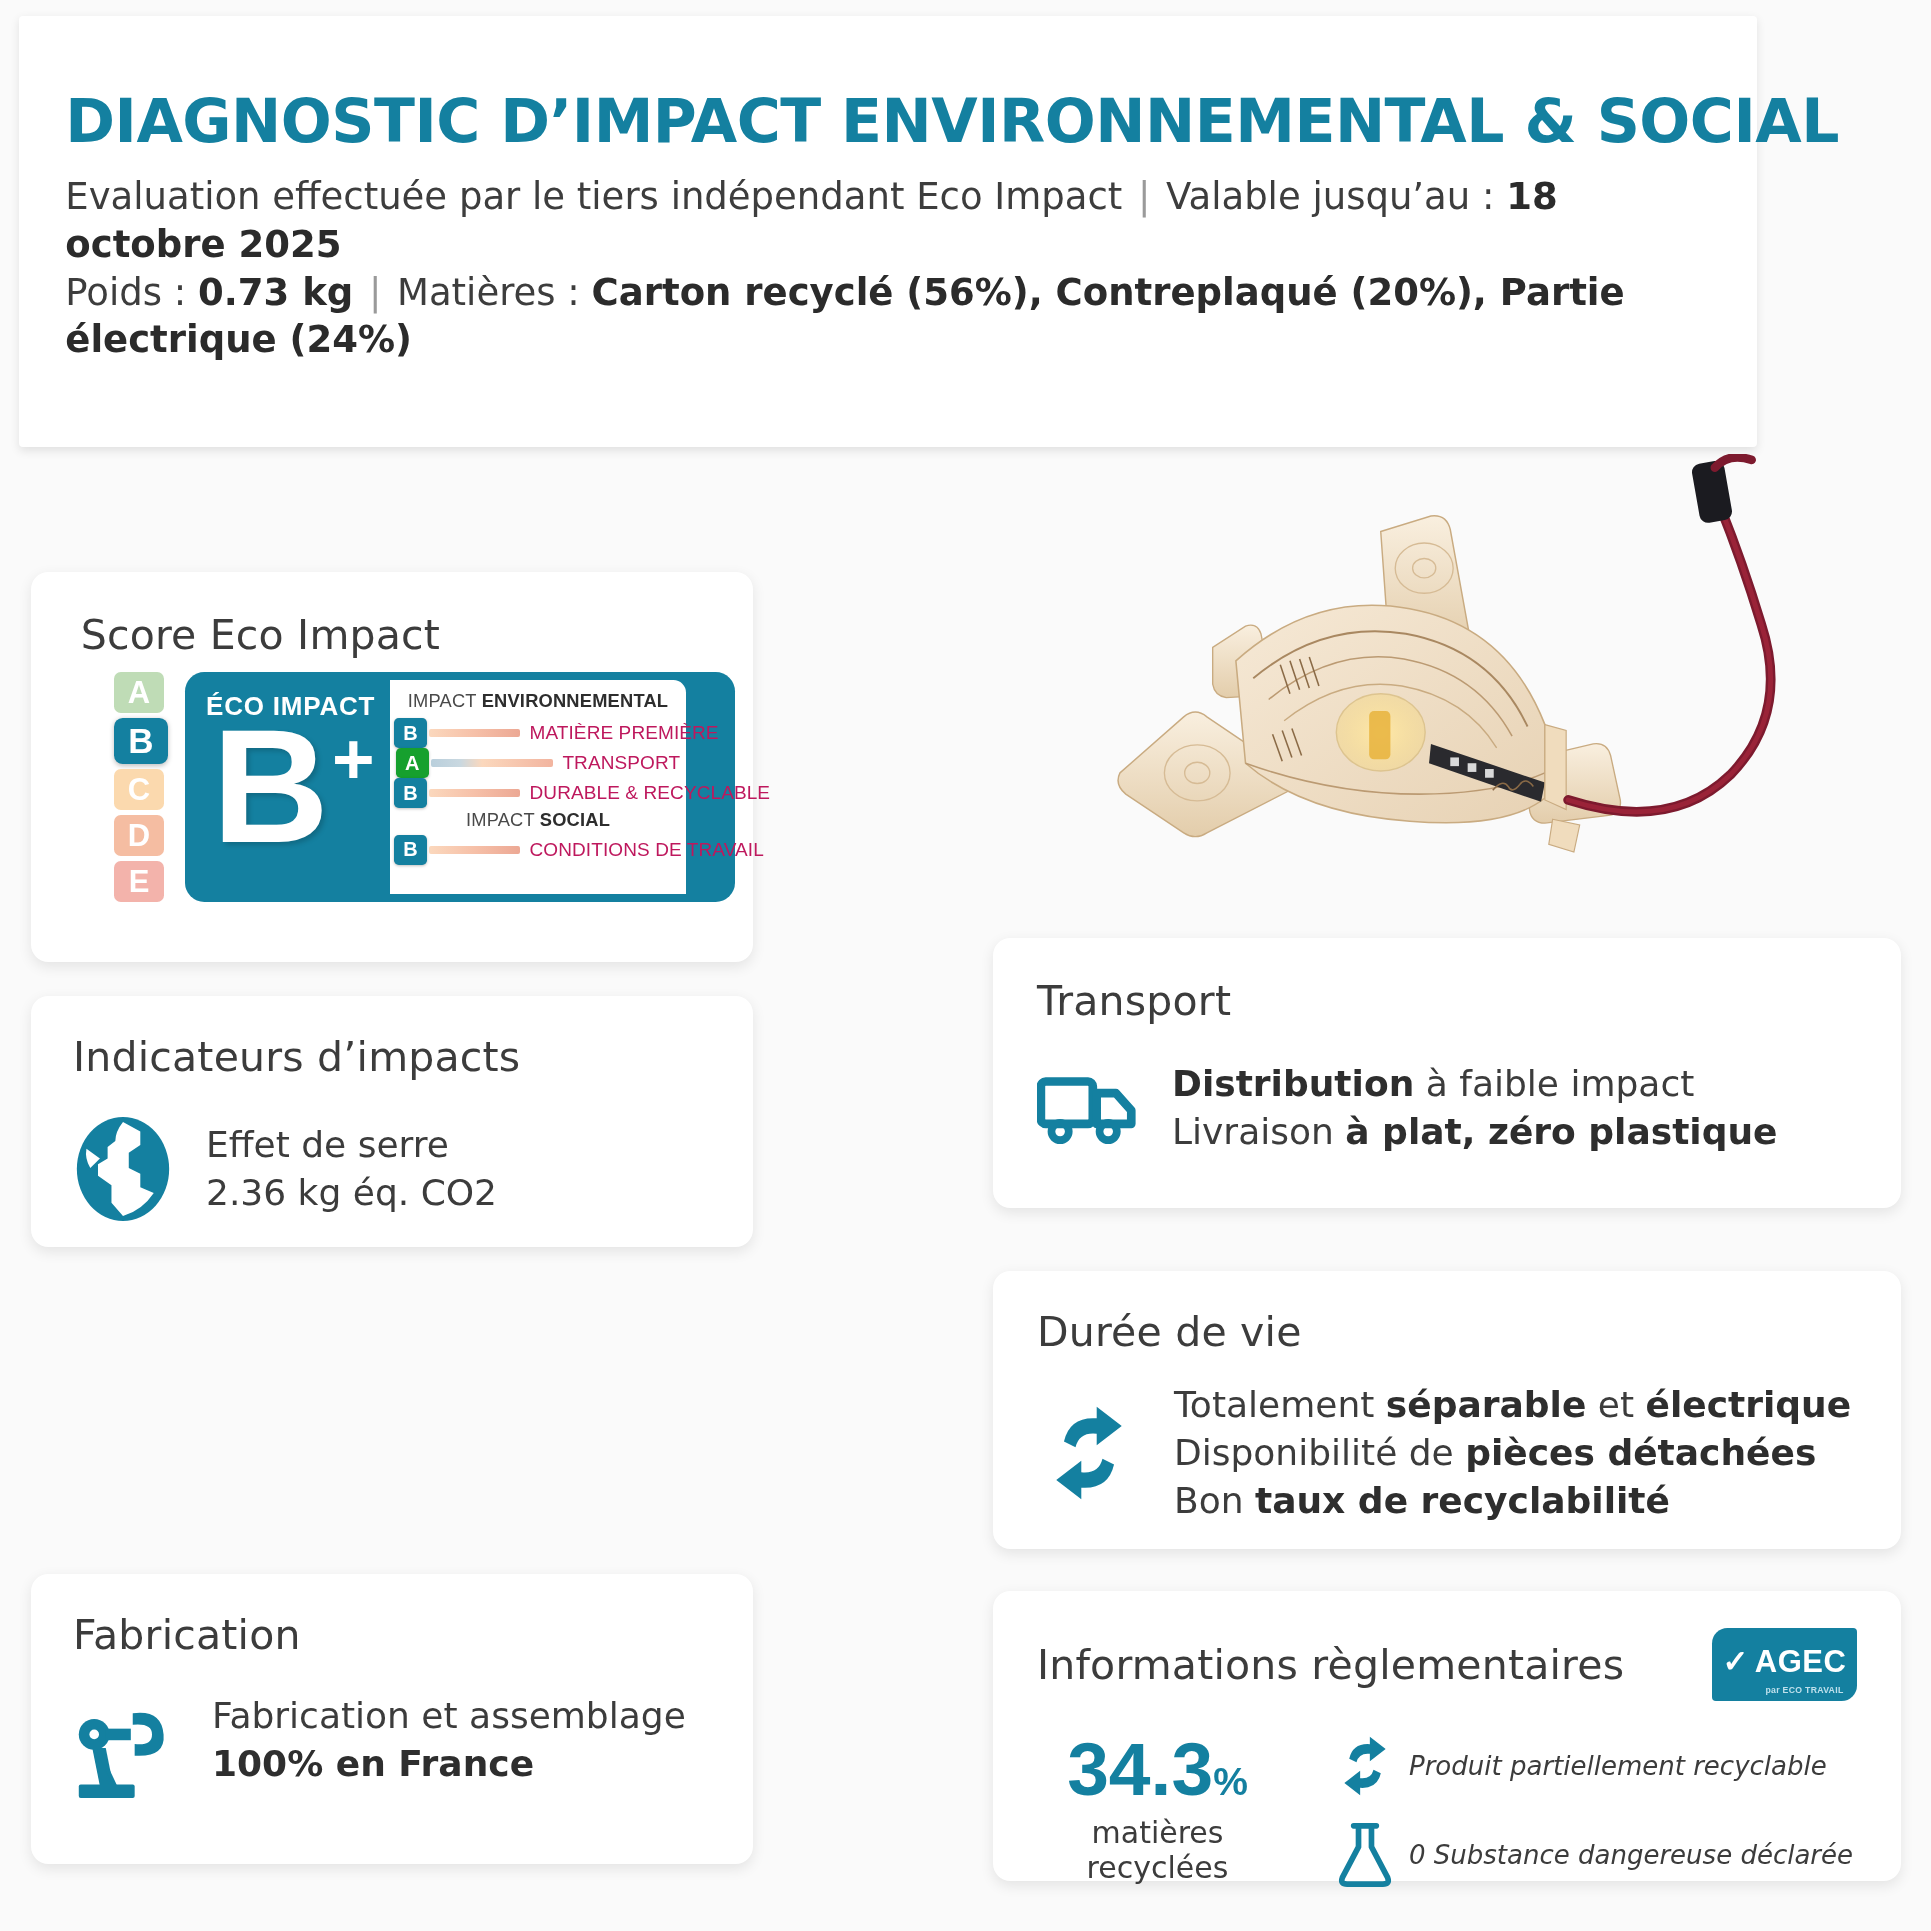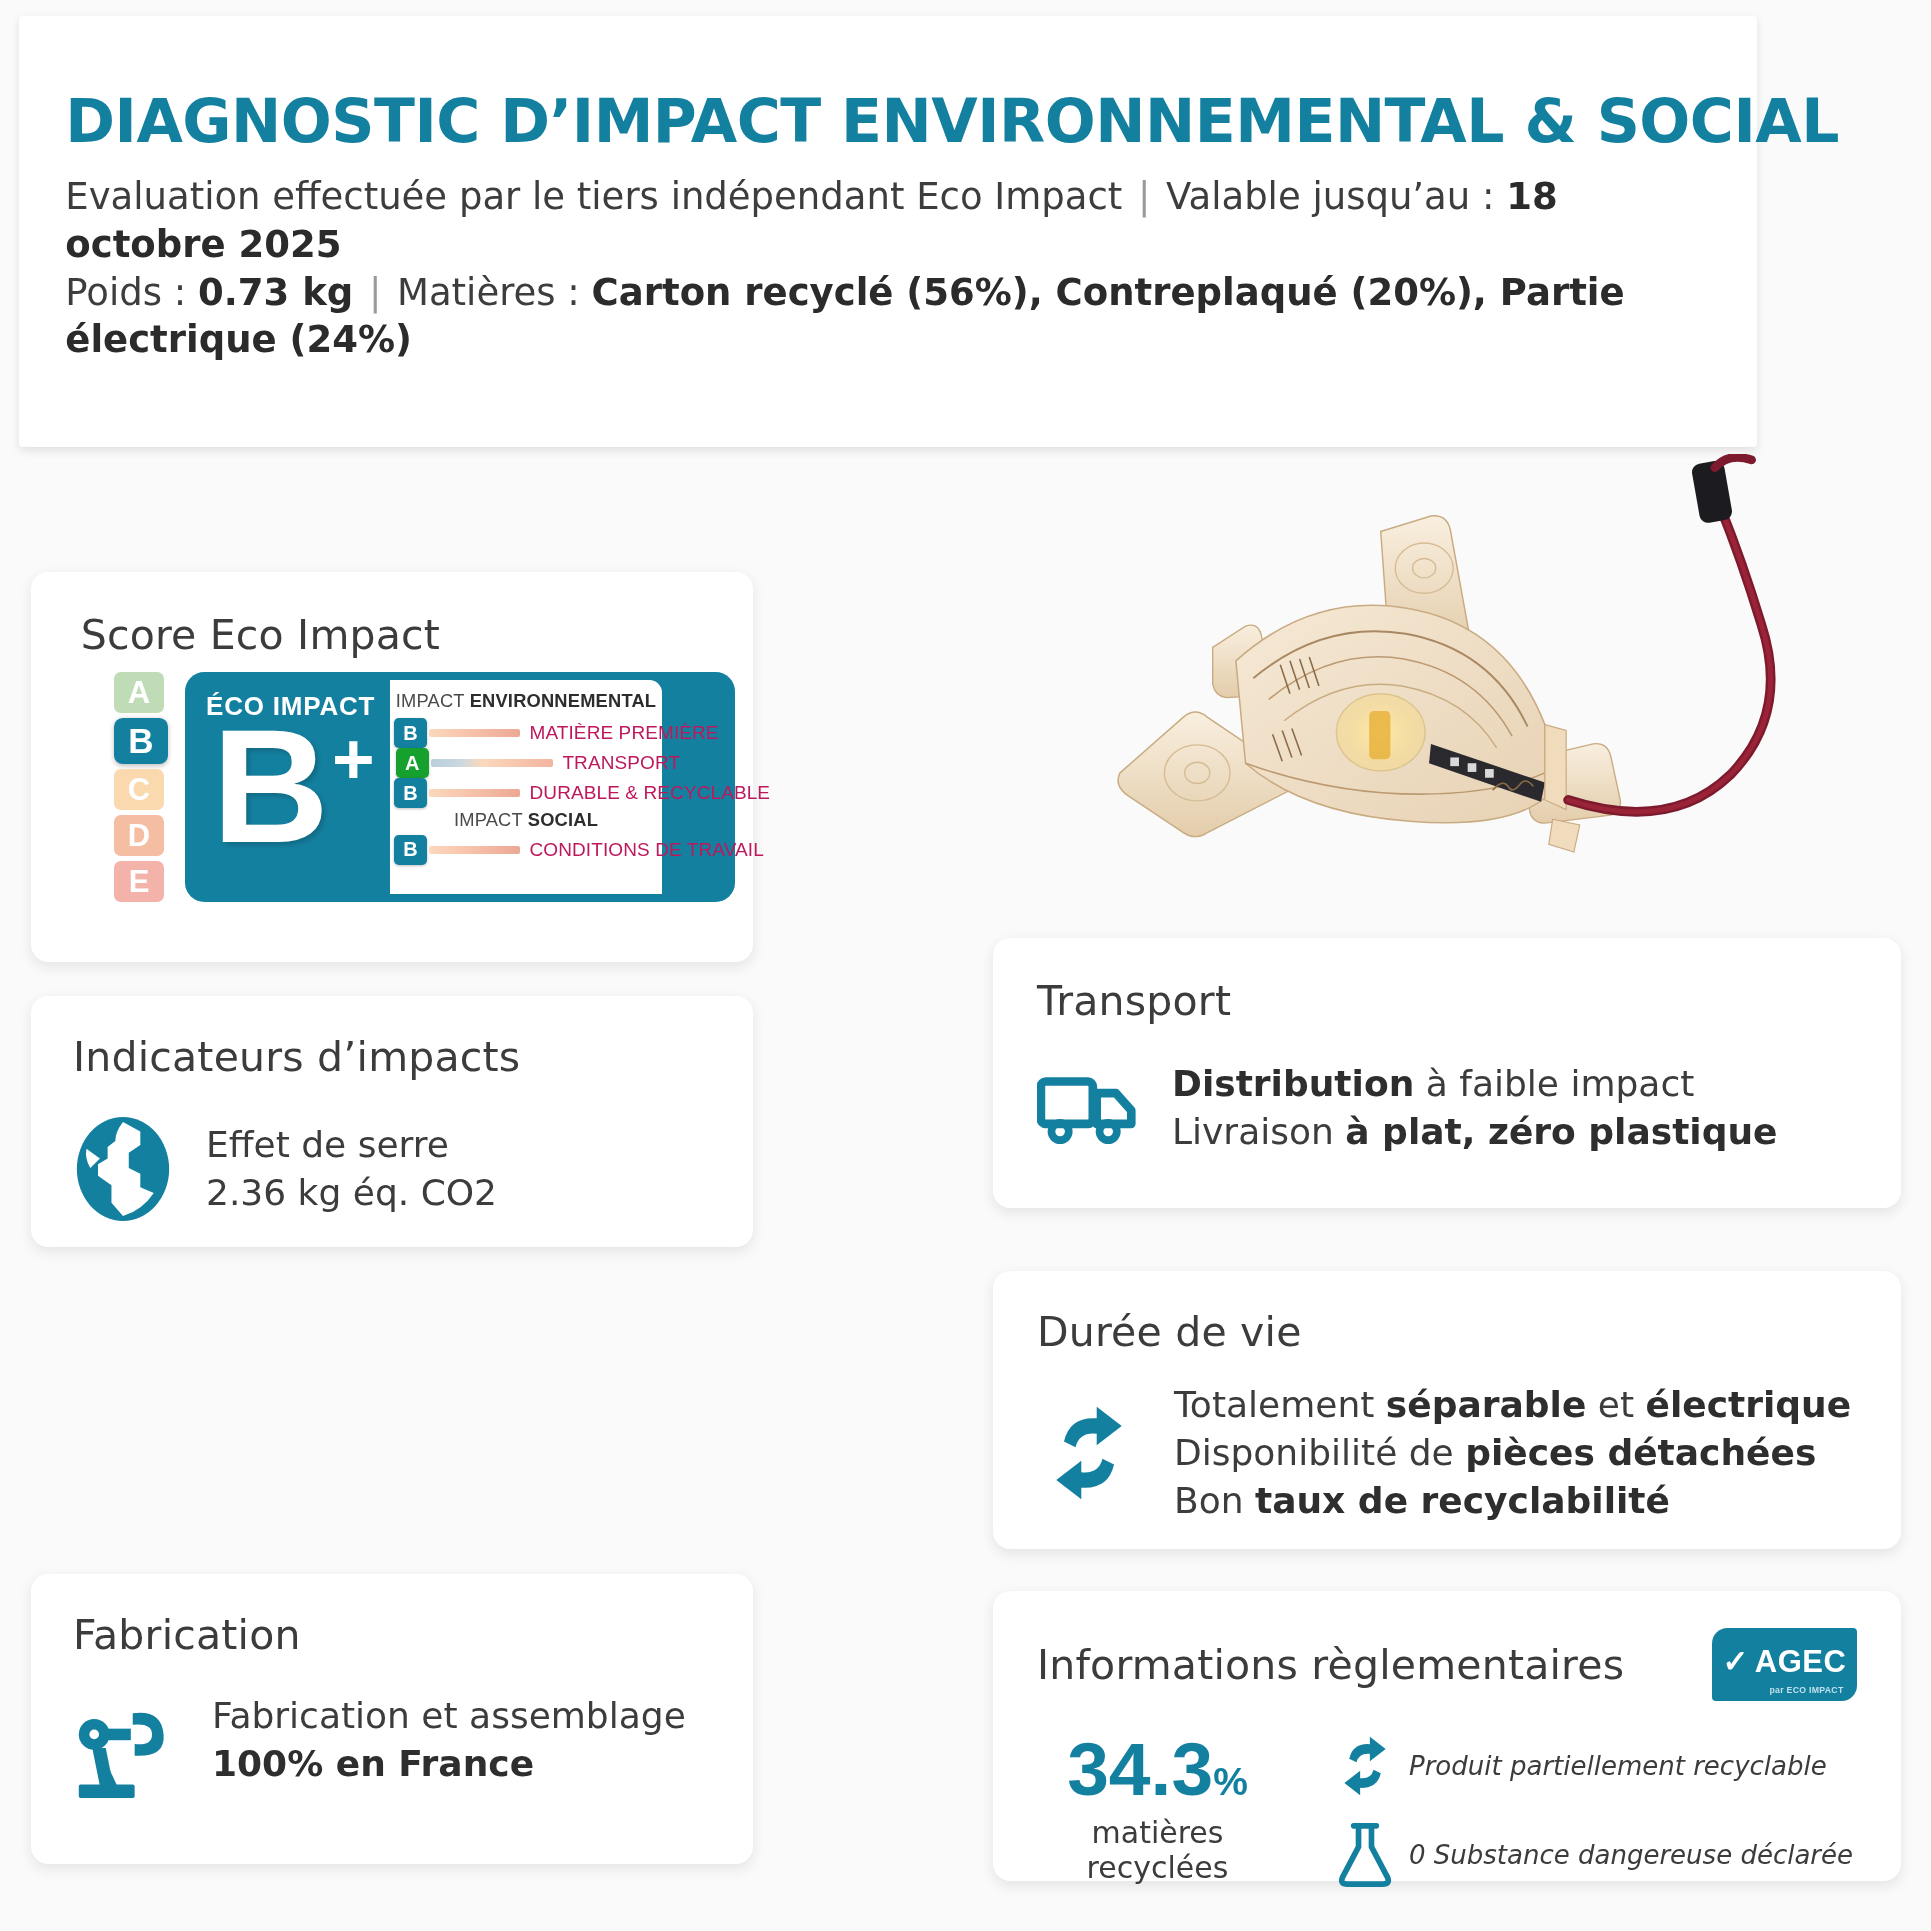--- a/index.html
+++ b/index.html
@@ -109,21 +109,21 @@
     line-height: 1; font-family: "Liberation Sans", sans-serif;
     text-shadow: 2.9px 2.9px 5.8px rgba(0,0,0,0.18);
   }
   .badge-plus {
     position: absolute; left: 147px; top: 50px;
     font-size: 73px; font-weight: bold; color: #ffffff;
     line-height: 1; font-family: "Liberation Sans", sans-serif;
   }
   .badge-panel {
     position: absolute; left: 205px; top: 7.7px;
-    width: 272px; height: 214px;
+    width: 296px; height: 214px;
     background: #ffffff;
     border-radius: 0 12.6px 0 0;
     padding: 10.6px 0 0 0;
   }
   .panel-head {
     font-size: 18.3px; color: #4a4a4a; text-align: center;
     font-family: "Liberation Sans", sans-serif;
     letter-spacing: 0.2px;
   }
   .panel-head b { color: #2d2d2d; font-weight: bold; }
@@ -444,21 +444,21 @@
   </div>
 
   <div class="card" id="card-info">
     <div id="info-head">
       <div class="card-title">Informations règlementaires</div>
       <div class="agec">
         <div class="agec-main">
           <span>✓</span>
           <span>AGEC</span>
         </div>
-        <div class="agec-sub">par ECO IMPACT</div>
+        <div class="agec-sub">par ECO TRAVAIL</div>
       </div>
     </div>
 
     <div id="info-body">
       <div class="pct-block">
         <div class="pct-value"><span>34.3</span><span class="unit">%</span></div>
         <div class="pct-caption">matières recyclées</div>
       </div>
 
       <div class="info-rows">

